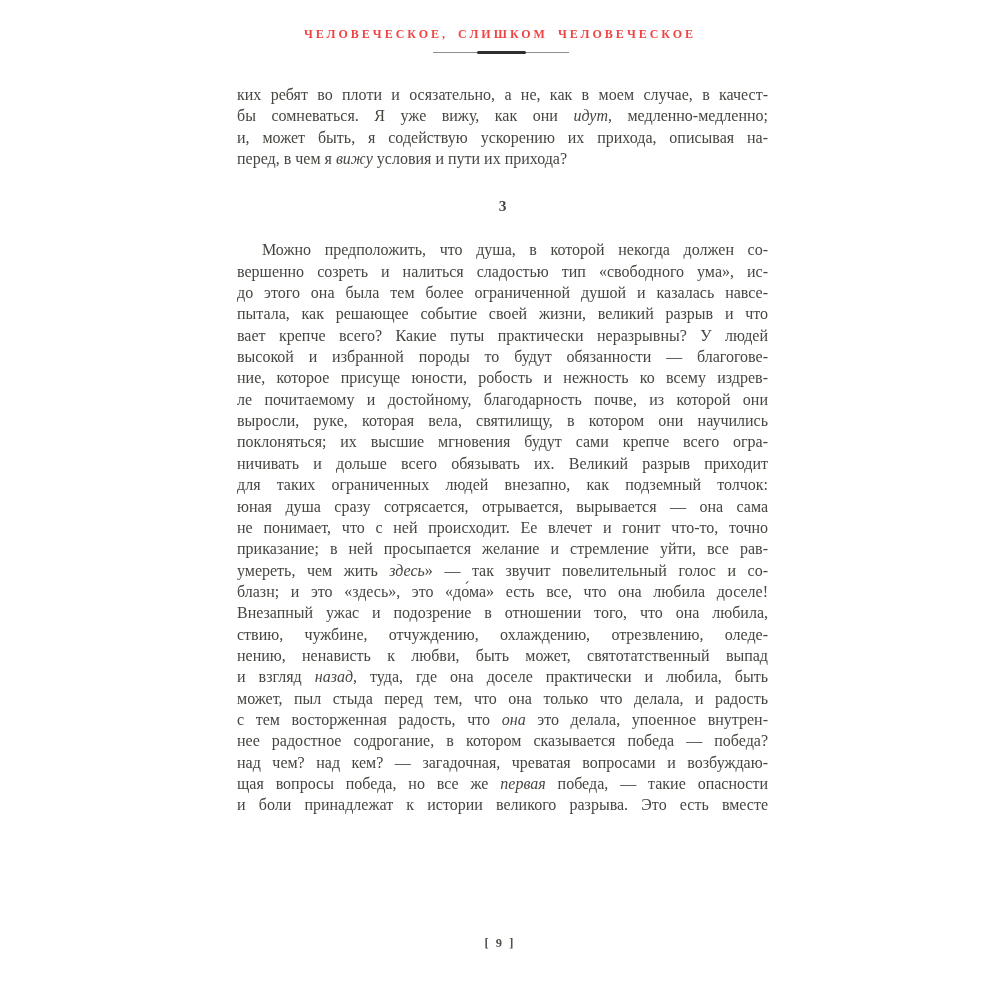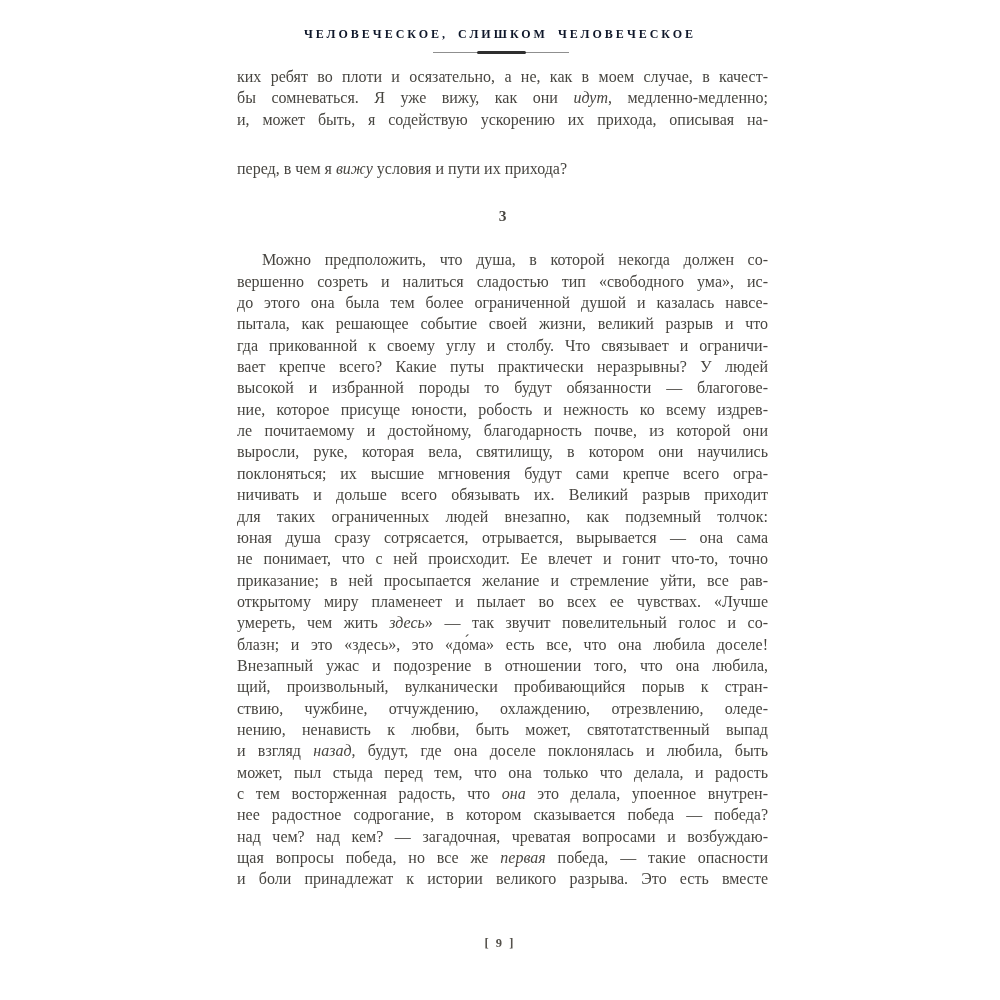--- a/index.html
+++ b/index.html
@@ -20,21 +20,21 @@
   .running-head {
     position: absolute;
     top: 27px;
     left: 0;
     width: 100%;
     text-align: center;
     font-size: 12px;
     font-weight: bold;
     letter-spacing: 3px;
     word-spacing: 4px;
-    color: #0f172a;
+    color: #ef4444;
   }
   .head-rule {
     position: absolute;
     top: 50px;
     left: 433px;
     width: 136px;
     height: 5px;
   }
   .head-rule .thin {
     position: absolute;
@@ -49,35 +49,35 @@
     top: 1px;
     left: 44px;
     width: 49px;
     height: 3px;
     background: #2f2f2f;
     border-radius: 2px;
   }
   .text-block {
     position: absolute;
     left: 237px;
-    top: 66px;
+    top: 84px;
     width: 531px;
     color: #474540;
     font-size: 16px;
   }
   .paragraph { margin: 0; }
   .line {
     height: 21.35px;
     line-height: 21.35px;
     text-align: justify;
     text-align-last: justify;
     overflow: hidden;
     white-space: normal;
   }
-  .line.no-just { text-align-last: left; margin-top: 28px; }
+  .line.no-just { text-align-last: left; }
   .line.indent { text-indent: 25px; margin-top: 12px; }
   .it { font-style: italic; }
   .section-number {
     margin-top: 26px;
     margin-bottom: 23px;
     height: 21px;
     line-height: 21px;
     text-align: center;
     font-weight: bold;
     font-size: 15.5px;
@@ -112,40 +112,37 @@
         <div class="line"><span>бы сомневаться. Я уже вижу, как они </span><span class="it">идут</span><span>, медленно-медленно;</span></div>
         <div class="line"><span>и, может быть, я содействую ускорению их прихода, описывая на-</span></div>
         <div class="line no-just"><span>перед, в чем я </span><span class="it">вижу</span><span> условия и пути их прихода?</span></div>
       </div>
       <div class="section-number">3</div>
       <div class="paragraph">
         <div class="line indent"><span>Можно предположить, что душа, в которой некогда должен со-</span></div>
         <div class="line"><span>вершенно созреть и налиться сладостью тип «свободного ума», ис-</span></div>
         <div class="line"><span>до этого она была тем более ограниченной душой и казалась навсе-</span></div>
         <div class="line"><span>пытала, как решающее событие своей жизни, великий разрыв и что</span></div>
-        <div class="line"><span>гда прикованной к своему углу и столбу. Что связывает и ограничи-</span></div>
         <div class="line"><span>вает крепче всего? Какие путы практически неразрывны? У людей</span></div>
         <div class="line"><span>высокой и избранной породы то будут обязанности — благогове-</span></div>
         <div class="line"><span>ние, которое присуще юности, робость и нежность ко всему издрев-</span></div>
         <div class="line"><span>ле почитаемому и достойному, благодарность почве, из которой они</span></div>
         <div class="line"><span>выросли, руке, которая вела, святилищу, в котором они научились</span></div>
         <div class="line"><span>поклоняться; их высшие мгновения будут сами крепче всего огра-</span></div>
         <div class="line"><span>ничивать и дольше всего обязывать их. Великий разрыв приходит</span></div>
         <div class="line"><span>для таких ограниченных людей внезапно, как подземный толчок:</span></div>
         <div class="line"><span>юная душа сразу сотрясается, отрывается, вырывается — она сама</span></div>
         <div class="line"><span>не понимает, что с ней происходит. Ее влечет и гонит что-то, точно</span></div>
         <div class="line"><span>приказание; в ней просыпается желание и стремление уйти, все рав-</span></div>
-        <div class="line"><span>открытому миру пламенеет и пылает во всех ее чувствах. «Лучше</span></div>
         <div class="line"><span>умереть, чем жить </span><span class="it">здесь</span><span>» — так звучит повелительный голос и со-</span></div>
         <div class="line"><span>блазн; и это «здесь», это «до́ма» есть все, что она любила доселе!</span></div>
         <div class="line"><span>Внезапный ужас и подозрение в отношении того, что она любила,</span></div>
-        <div class="line"><span>щий, произвольный, вулканически пробивающийся порыв к стран-</span></div>
         <div class="line"><span>ствию, чужбине, отчуждению, охлаждению, отрезвлению, оледе-</span></div>
         <div class="line"><span>нению, ненависть к любви, быть может, святотатственный выпад</span></div>
-        <div class="line"><span>и взгляд </span><span class="it">назад</span><span>, будут, где она доселе поклонялась и любила, быть</span></div>
+        <div class="line"><span>и взгляд </span><span class="it">назад</span><span>, туда, где она доселе практически и любила, быть</span></div>
         <div class="line"><span>может, пыл стыда перед тем, что она только что делала, и радость</span></div>
         <div class="line"><span>с тем восторженная радость, что </span><span class="it">она</span><span> это делала, упоенное внутрен-</span></div>
         <div class="line"><span>нее радостное содрогание, в котором сказывается победа — победа?</span></div>
         <div class="line"><span>над чем? над кем? — загадочная, чреватая вопросами и возбуждаю-</span></div>
         <div class="line"><span>щая вопросы победа, но все же </span><span class="it">первая</span><span> победа, — такие опасности</span></div>
         <div class="line"><span>и боли принадлежат к истории великого разрыва. Это есть вместе</span></div>
       </div>
     </div>
 
   <div class="folio">[ 9 ]</div>

